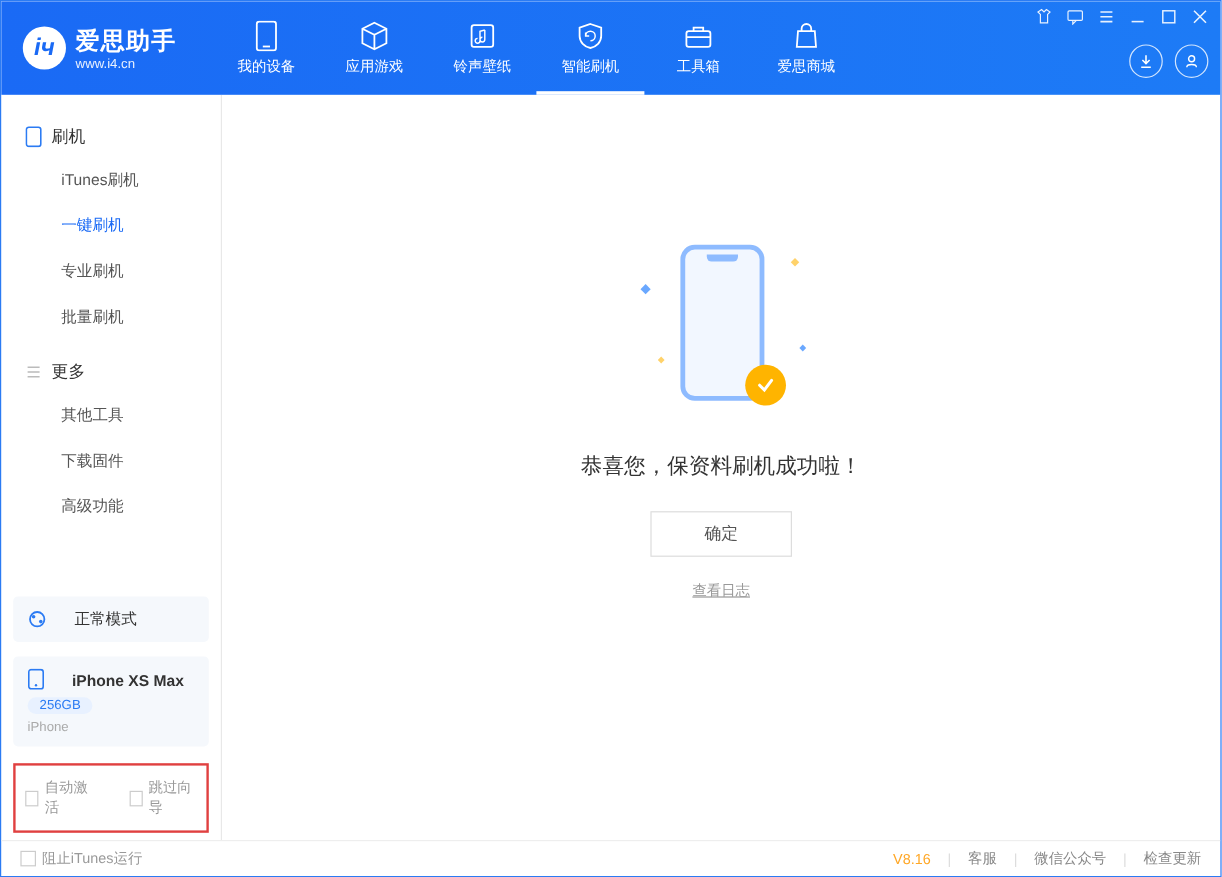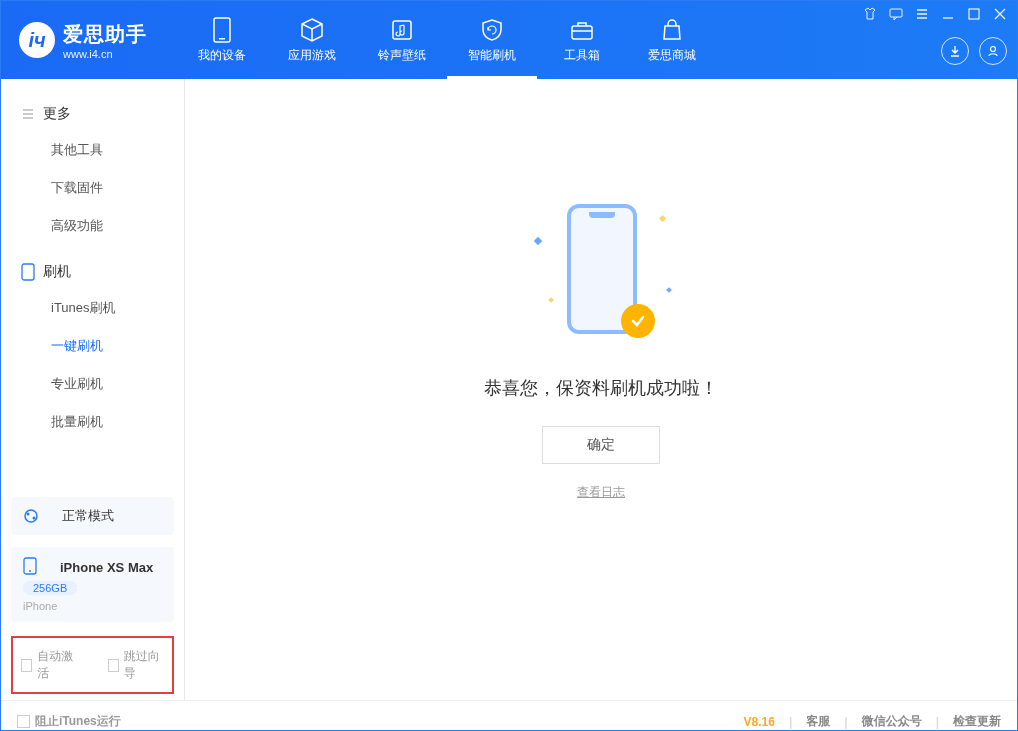--- a/index.html
+++ b/index.html
@@ -41,21 +41,21 @@
 .phone-notch { position: absolute; top: 4px; left: 50%; transform: translateX(-50%); width: 26px; height: 6px; background: #8ebbff; border-radius: 0 0 4px 4px; }
 .check-badge { position: absolute; right: -6px; bottom: 10px; width: 34px; height: 34px; background: #ffb400; border-radius: 50%; display: flex; align-items: center; justify-content: center; }
 .sparkle { position: absolute; background: #6aa8ff; }
 .sp1 { width: 6px; height: 6px; transform: rotate(45deg); left: -18px; top: 40px; }
 .sp2 { width: 4px; height: 4px; transform: rotate(45deg); left: -4px; top: 100px; background: #ffd26a; }
 .sp3 { width: 5px; height: 5px; transform: rotate(45deg); right: -16px; top: 18px; background: #ffd26a; }
 .sp4 { width: 4px; height: 4px; transform: rotate(45deg); right: -22px; top: 90px; }
 .success-text { font-size: 18px; color: #333; margin-bottom: 26px; }
 .confirm-btn { padding: 9px 44px; border: 1px solid #ddd; background: #fff; font-size: 14px; color: #555; cursor: pointer; margin-bottom: 20px; }
 .log-link { font-size: 12px; color: #999; cursor: pointer; text-decoration: underline; }
-.footer { height: 30px; border-top: 1px solid #eee; display: flex; align-items: flex-end; padding: 0 16px; font-size: 12px; color: #999; font-weight: bold; }
+.footer { height: 30px; border-top: 1px solid #eee; display: flex; align-items: center; padding: 0 16px; font-size: 12px; color: #999; }
 .footer-right { margin-left: auto; display: flex; align-items: center; gap: 14px; }
 .footer-link { color: #888; cursor: pointer; }
 .footer-sep { color: #ddd; }
 .version { color: #ffa726; }
 svg { display: block; }
 </style>
 </head>
 <body>
 
 <div class="header">
@@ -168,40 +168,40 @@
           </svg>
         </span>
     </div>
   </div>
 </div>
 
 <div class="main">
   <div class="sidebar">
     <div class="side-section">
       <div class="side-header">
-        <svg width="14" height="14" viewBox="0 0 14 14">
-            <path d="M2 3 L12 3 M2 7 L12 7 M2 11 L12 11" stroke="#bbb" stroke-width="1.3"></path>
-          </svg>
-        <span>更多</span>
-      </div>
-      <div class="side-item">其他工具</div>
-      <div class="side-item">下载固件</div>
-      <div class="side-item">高级功能</div>
-    </div>
-    <div class="side-section">
-      <div class="side-header">
         <svg width="14" height="18" viewBox="0 0 14 18">
             <rect x="1" y="1" width="12" height="16" rx="2" fill="none" stroke="#2b7bf3" stroke-width="1.3"></rect>
           </svg>
         <span>刷机</span>
       </div>
       <div class="side-item">iTunes刷机</div>
       <div class="side-item active">一键刷机</div>
       <div class="side-item">专业刷机</div>
       <div class="side-item">批量刷机</div>
+    </div>
+    <div class="side-section">
+      <div class="side-header">
+        <svg width="14" height="14" viewBox="0 0 14 14">
+            <path d="M2 3 L12 3 M2 7 L12 7 M2 11 L12 11" stroke="#bbb" stroke-width="1.3"></path>
+          </svg>
+        <span>更多</span>
+      </div>
+      <div class="side-item">其他工具</div>
+      <div class="side-item">下载固件</div>
+      <div class="side-item">高级功能</div>
     </div>
     <div class="side-spacer"></div>
     <div class="device-box">
       <div class="mode-row">
         <svg width="16" height="16" viewBox="0 0 16 16">
             <circle cx="8" cy="8" r="6" fill="none" stroke="#2b7bf3" stroke-width="1.5"></circle>
             <circle cx="5" cy="6" r="1.5" fill="#2b7bf3"></circle>
             <circle cx="11" cy="10" r="1.5" fill="#2b7bf3"></circle>
           </svg>
         <span>正常模式</span>

